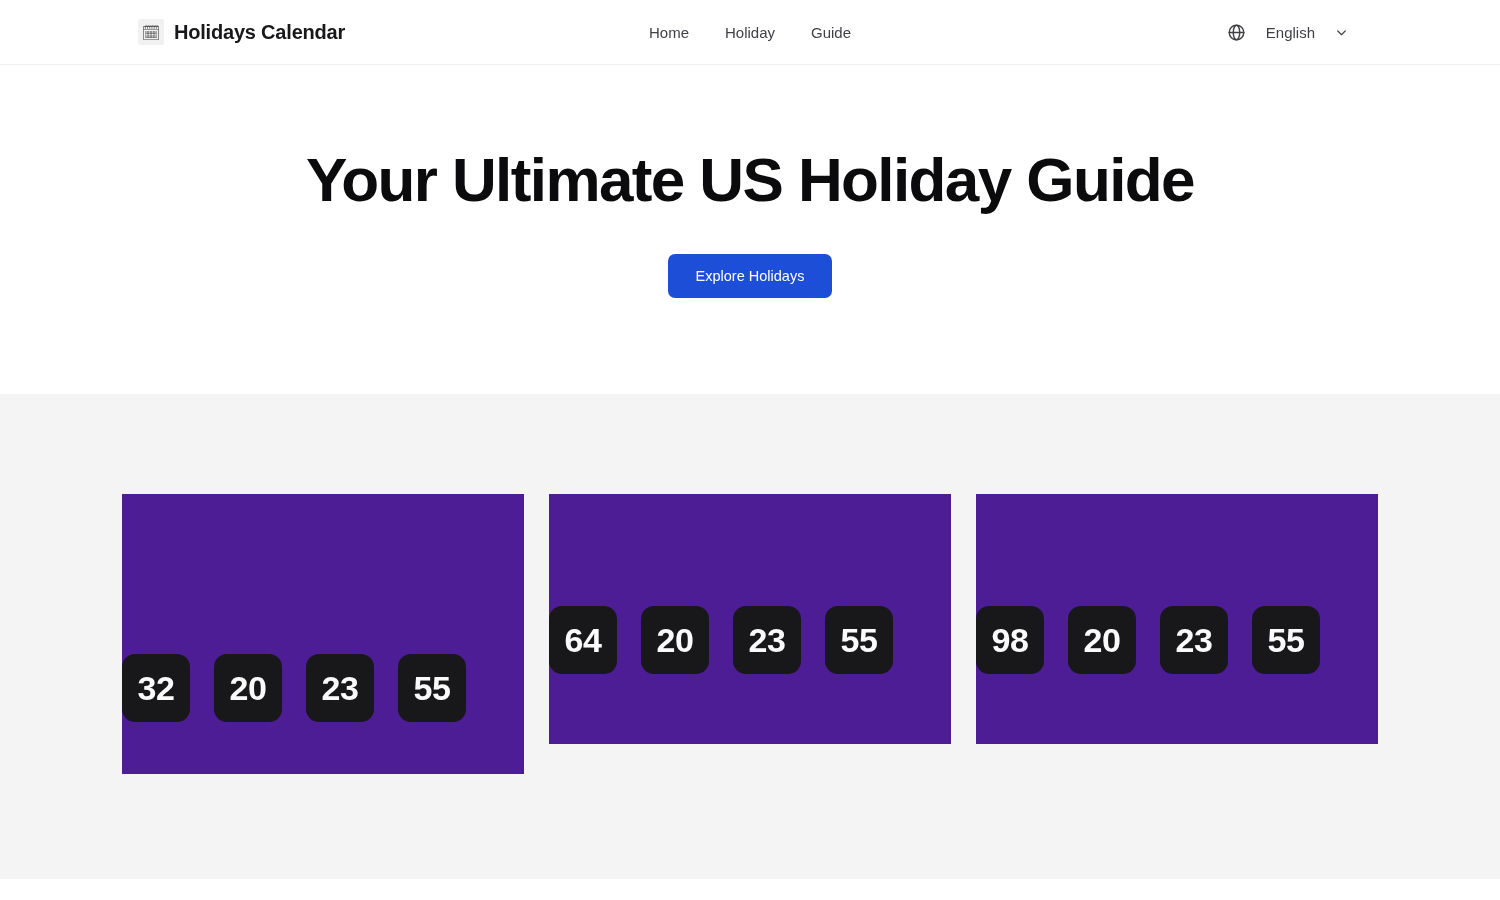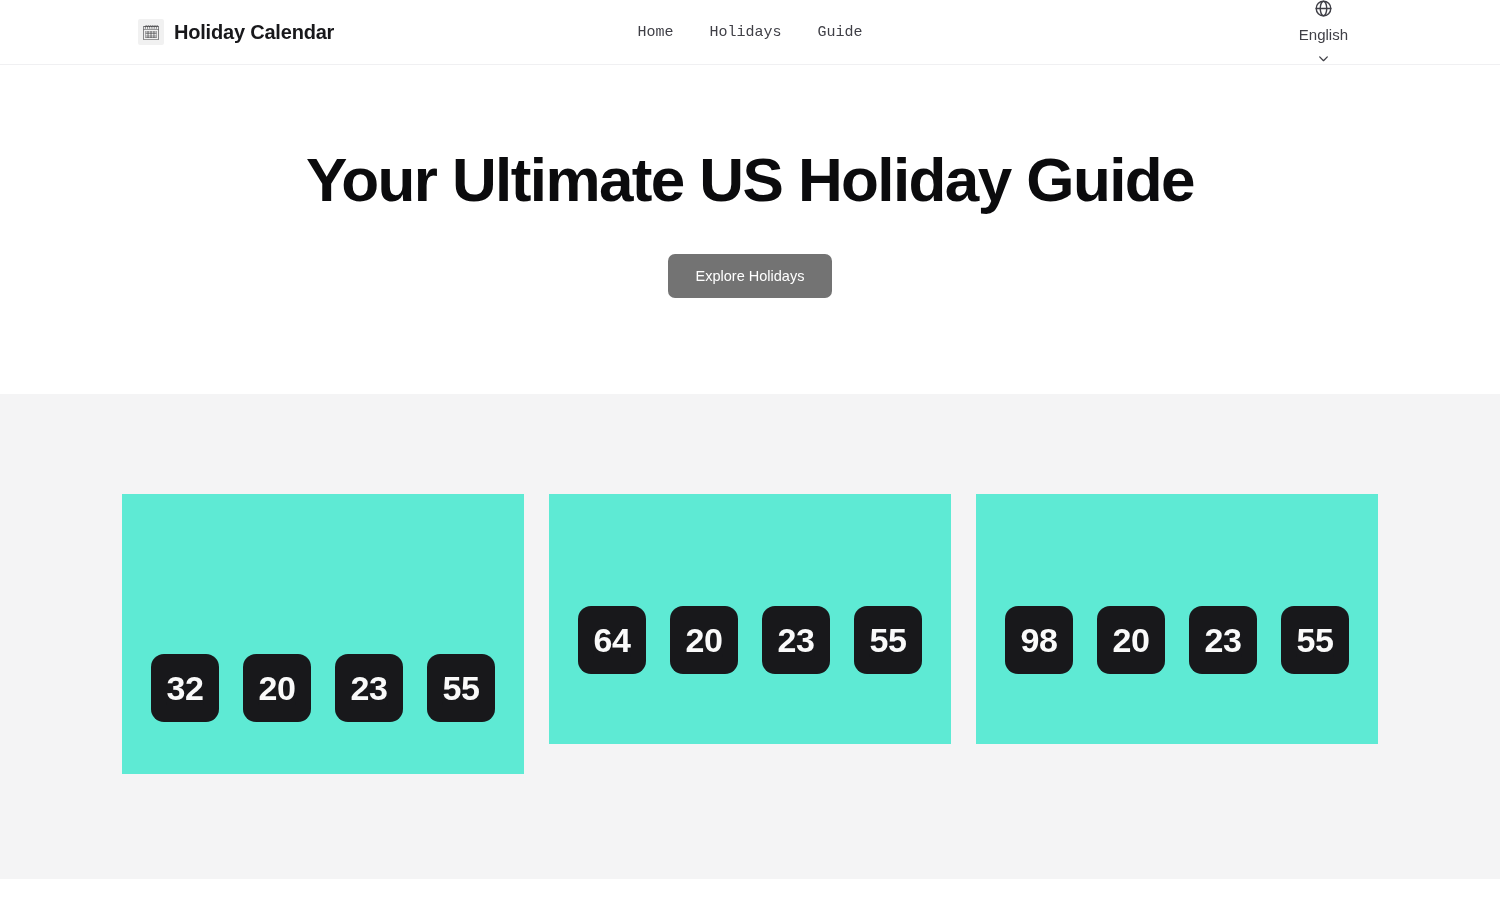--- a/index.html
+++ b/index.html
@@ -57,40 +57,38 @@
     color: #18181b;
   }
 
   .main-nav {
     position: absolute;
     left: 50%;
     transform: translateX(-50%);
     display: flex;
     align-items: center;
     gap: 36px;
-    font-family: Liberation Mono, monospace;
   }
 
   .nav-link {
     font-size: 15px;
     color: #3f3f46;
     text-decoration: none;
     cursor: pointer;
     white-space: nowrap;
   }
 
   .lang-switcher {
     margin-left: auto;
     margin-right: 152px;
     display: flex;
     align-items: center;
-    gap: 8px;
+    gap: 20px;
     cursor: pointer;
     color: #3f3f46;
-    flex-direction: column;
   }
 
   .globe-icon { display: block; }
 
   .lang-label {
     font-size: 15px;
     color: #3f3f46;
   }
 
   .chevron-icon { display: block; margin-top: 1px; }
@@ -113,21 +111,21 @@
   .hero-subtitle {
     margin-top: 26px;
     font-size: 19px;
     color: #8e8e96;
     font-weight: normal;
   }
 
   .hero-cta {
     margin-top: 42px;
     display: inline-block;
-    background: #737373;
+    background: #1d4ed8;
     color: #ffffff;
     font-size: 14.5px;
     font-family: "Liberation Sans", sans-serif;
     border: none;
     border-radius: 7px;
     padding: 14px 28px;
     cursor: pointer;
   }
 
   
@@ -147,25 +145,25 @@
 
   .cards-row {
     margin-top: 42px;
     display: flex;
     justify-content: center;
     align-items: flex-start;
     gap: 25px;
   }
 
   .countdown-card {
-    background: #5eead4;
+    background: #4c1d95;
     width: 402px;
     display: flex;
     align-items: center;
-    justify-content: center;
+    justify-content: flex-start;
     text-decoration: underline;
   }
 
   .countdown-card.size-tall { height: 280px; padding-top: 160px; align-items: flex-start; }
   .countdown-card.size-mid  { height: 250px; padding-top: 112px; align-items: flex-start; }
 
   .digits {
     display: flex;
     gap: 24px;
   }
@@ -184,26 +182,26 @@
     letter-spacing: -0.5px;
   }
 </style>
 </head>
 <body>
 
 <header class="site-header">
 
   <div class="brand">
     <span class="brand-logo">🗓</span>
-    <span class="brand-name">Holiday Calendar</span>
+    <span class="brand-name">Holidays Calendar</span>
   </div>
 
   <nav class="main-nav">
     <a class="nav-link">Home</a>
-    <a class="nav-link">Holidays</a>
+    <a class="nav-link">Holiday</a>
     <a class="nav-link">Guide</a>
   </nav>
 
   <div class="lang-switcher">
     <span>
       <svg class="globe-icon" width="19" height="19" viewBox="0 0 24 24" fill="none" stroke="#3f3f46" stroke-width="1.8" stroke-linecap="round" stroke-linejoin="round">
         <circle cx="12" cy="12" r="9.2"></circle>
         <line x1="2.8" y1="12" x2="21.2" y2="12"></line>
         <ellipse cx="12" cy="12" rx="4.1" ry="9.2"></ellipse>
       </svg>

